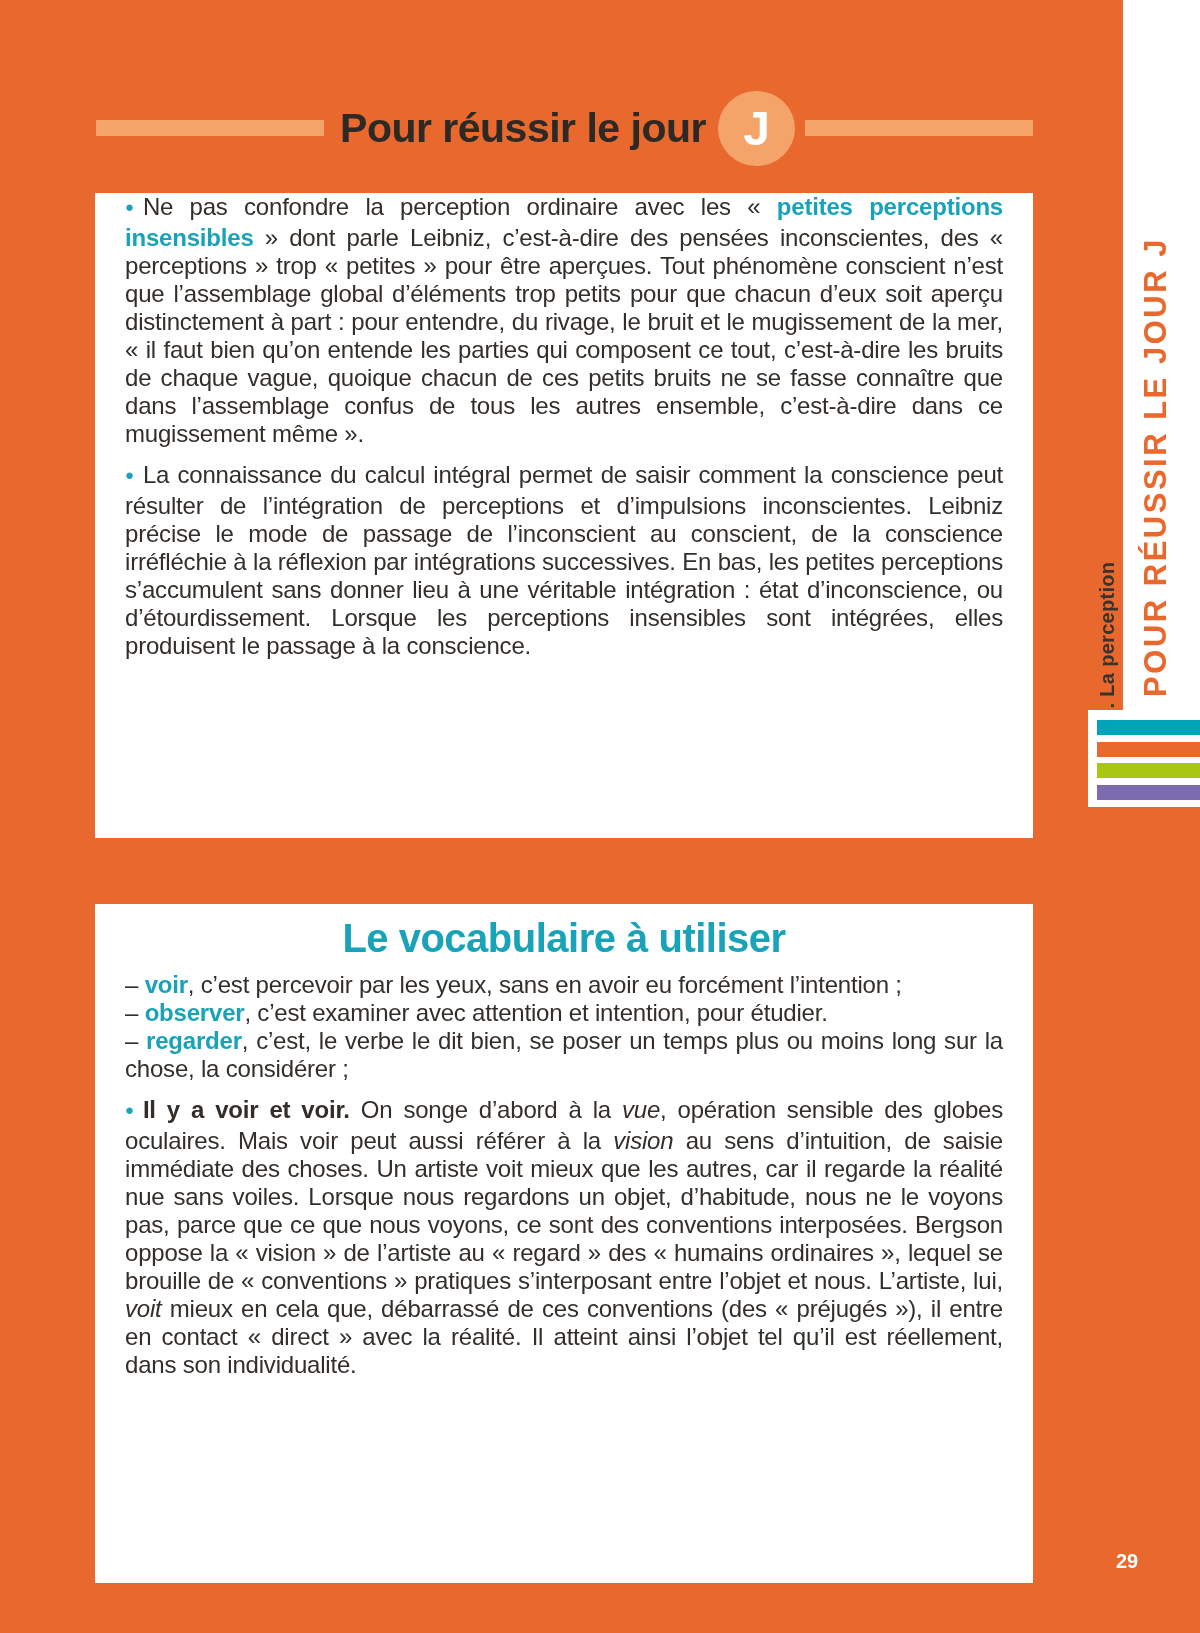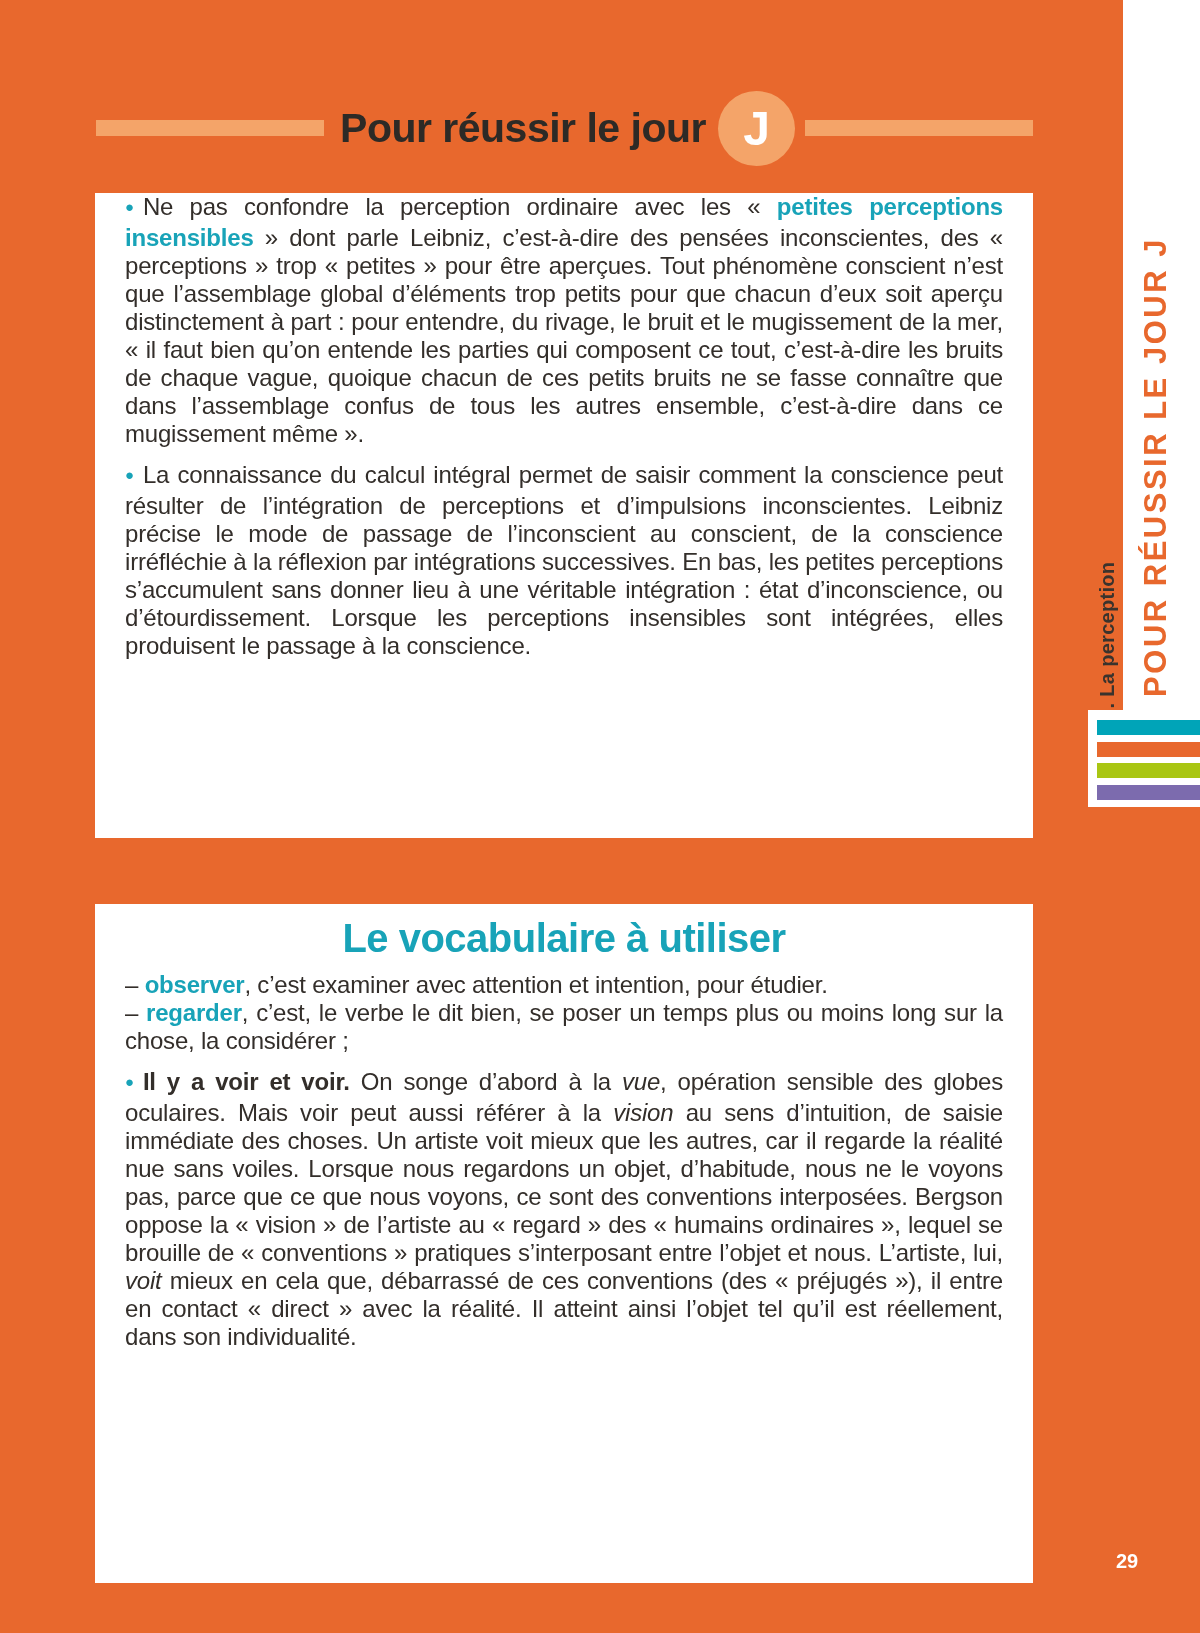--- a/index.html
+++ b/index.html
@@ -65,20 +65,21 @@
     <div class="rule"></div>
   </div>
 
   <section class="box box1">
     <p><span class="bullet">●</span><span><span class="seg n">Ne pas confondre la perception ordinaire avec les « </span><span class="seg tb">petites perceptions insensibles</span><span class="seg n"> » dont parle Leibniz, c’est-à-dire des pensées inconscientes, des « perceptions » trop « petites » pour être aperçues. Tout phénomène conscient n’est que l’assemblage global d’éléments trop petits pour que chacun d’eux soit aperçu distinctement à part : pour entendre, du rivage, le bruit et le mugissement de la mer, « il faut bien qu’on entende les parties qui composent ce tout, c’est-à-dire les bruits de chaque vague, quoique chacun de ces petits bruits ne se fasse connaître que dans l’assemblage confus de tous les autres ensemble, c’est-à-dire dans ce mugissement même ».</span></span></p>
     <p class="gap"><span class="bullet">●</span><span><span class="seg n">La connaissance du calcul intégral permet de saisir comment la conscience peut résulter de l’intégration de perceptions et d’impulsions inconscientes. Leibniz précise le mode de passage de l’inconscient au conscient, de la conscience irréfléchie à la réflexion par intégrations successives. En bas, les petites perceptions s’accumulent sans donner lieu à une véritable intégration : état d’inconscience, ou d’étourdissement. Lorsque les perceptions insensibles sont intégrées, elles produisent le passage à la conscience.</span></span></p>
   </section>
 
   <section class="box box2">
     <h2>Le vocabulaire à utiliser</h2>
+    <p><span><span class="seg n">– </span><span class="seg tb">voir</span><span class="seg n">, c’est percevoir par les yeux, sans en avoir eu forcément l’intention ;</span></span></p>
     <p><span><span class="seg n">– </span><span class="seg tb">observer</span><span class="seg n">, c’est examiner avec attention et intention, pour étudier.</span></span></p>
     <p><span><span class="seg n">– </span><span class="seg tb">regarder</span><span class="seg n">, c’est, le verbe le dit bien, se poser un temps plus ou moins long sur la chose, la considérer ;</span></span></p>
     <p class="gap"><span class="bullet">●</span><span><span class="seg b">Il y a voir et voir.</span><span class="seg n"> On songe d’abord à la </span><span class="seg i">vue</span><span class="seg n">, opération sensible des globes oculaires. Mais voir peut aussi référer à la </span><span class="seg i">vision</span><span class="seg n"> au sens d’intuition, de saisie immédiate des choses. Un artiste voit mieux que les autres, car il regarde la réalité nue sans voiles. Lorsque nous regardons un objet, d’habitude, nous ne le voyons pas, parce que ce que nous voyons, ce sont des conventions interposées. Bergson oppose la « vision » de l’artiste au « regard » des « humains ordinaires », lequel se brouille de « conventions » pratiques s’interposant entre l’objet et nous. L’artiste, lui, </span><span class="seg i">voit</span><span class="seg n"> mieux en cela que, débarrassé de ces conventions (des « préjugés »), il entre en contact « direct » avec la réalité. Il atteint ainsi l’objet tel qu’il est réellement, dans son individualité.</span></span></p>
   </section>
 
   <div class="v-title">POUR RÉUSSIR LE JOUR J</div>
   <div class="v-chapter">. La perception</div>
 
   <div class="page-number">29</div>
 

